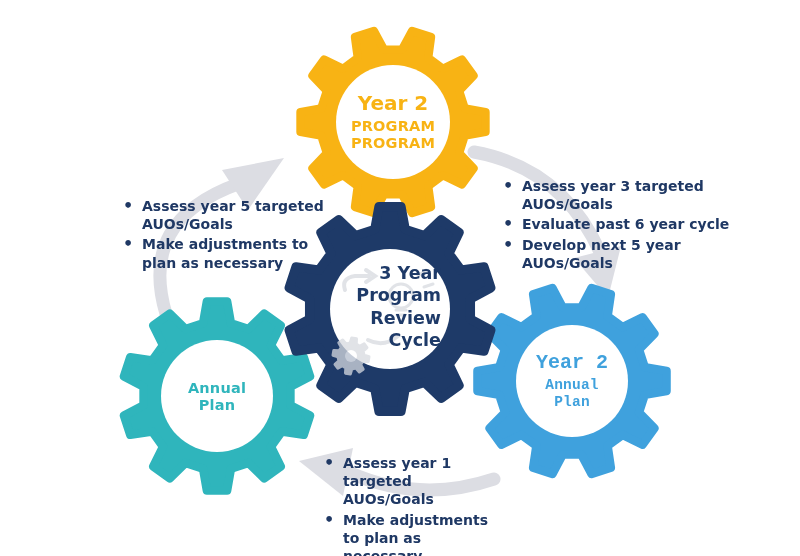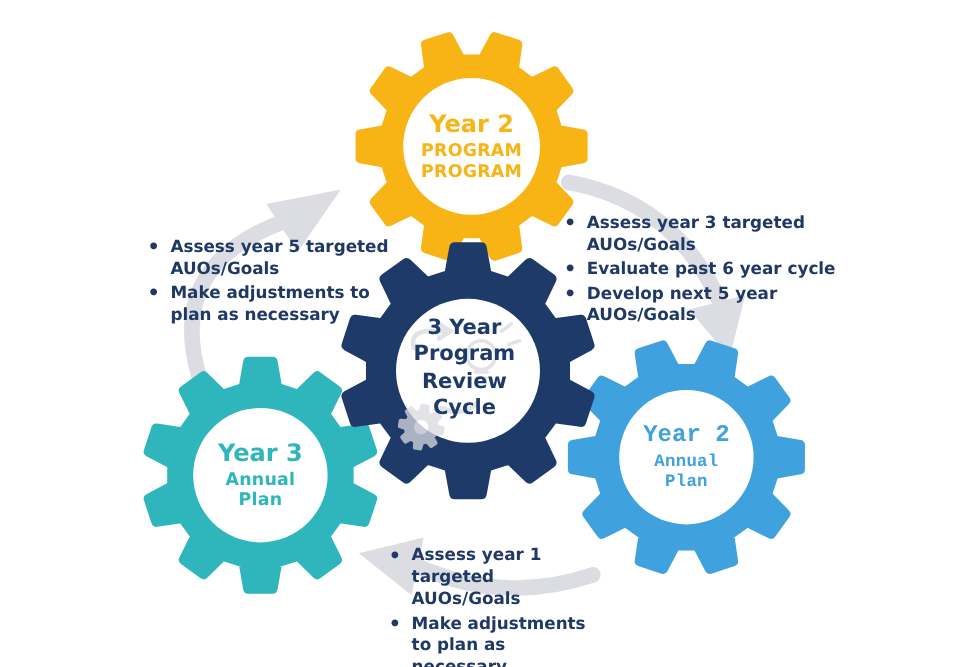--- a/index.html
+++ b/index.html
@@ -18,21 +18,21 @@
     text-align:center;
     font-weight:700;
     pointer-events:none;
     line-height:1.18;
   }
   .gear-label .big{font-size:20px;display:block;}
   .gear-label .small{font-size:14.5px;display:block;margin-top:2px;letter-spacing:.2px;}
   .lbl-year1{color:var(--c-year1);width:112px;}
   .lbl-year2{color:var(--c-year2);width:84px;font-family:Liberation Mono, monospace;}
   .lbl-year3{color:var(--c-year3);width:84px;}
-  .lbl-center{color:var(--c-center);width:108px;font-size:17.5px;line-height:1.28;}
+  .lbl-center{color:var(--c-center);width:108px;font-size:17.5px;line-height:1.28;text-align:right;}
   
   .bullet-list{
     position:absolute;
     margin:0;padding:0;
     list-style:none;
     color:var(--c-text);
     font-weight:700;
     font-size:14px;
     line-height:1.3;
   }
@@ -41,21 +41,21 @@
     padding-left:21px;
     margin-bottom:2px;
   }
   .bullet-list li::before{
     content:"•";
     position:absolute;
     left:2px;top:-1px;
     font-size:16px;
   }
   .list-left{left:121px;top:197px;width:205px;}
-  .list-right{left:468px;top:177px;width:242px;}
+  .list-right{left:501px;top:177px;width:242px;}
   .list-bottom{left:322px;top:454px;width:178px;}
 </style>
 <title>3 Year Program Review Cycle</title></head>
 <body>
 
 <div class="canvas">
 
   <svg class="layer" width="800" height="556" viewBox="0 0 800 556">
 
     <g>
@@ -112,21 +112,20 @@
   <div class="gear-label lbl-year1" style="left:393px;top:122px;">
     <span class="big">Year 2</span>
     <span class="small">PROGRAM PROGRAM</span>
   </div>
 
   <div class="gear-label lbl-center" style="left:387px;top:307px;">
     <span>3 Year Program Review Cycle</span>
   </div>
 
   <div class="gear-label lbl-year3" style="left:217px;top:396px;">
-    <span class="big">Year 3</span>
     <span class="small">Annual Plan</span>
   </div>
 
   <div class="gear-label lbl-year2" style="left:572px;top:381px;">
     <span class="big">Year 2</span>
     <span class="small">Annual Plan</span>
   </div>
 
   <ul class="bullet-list list-left">
     <li>Assess year 5 targeted AUOs/Goals</li>

